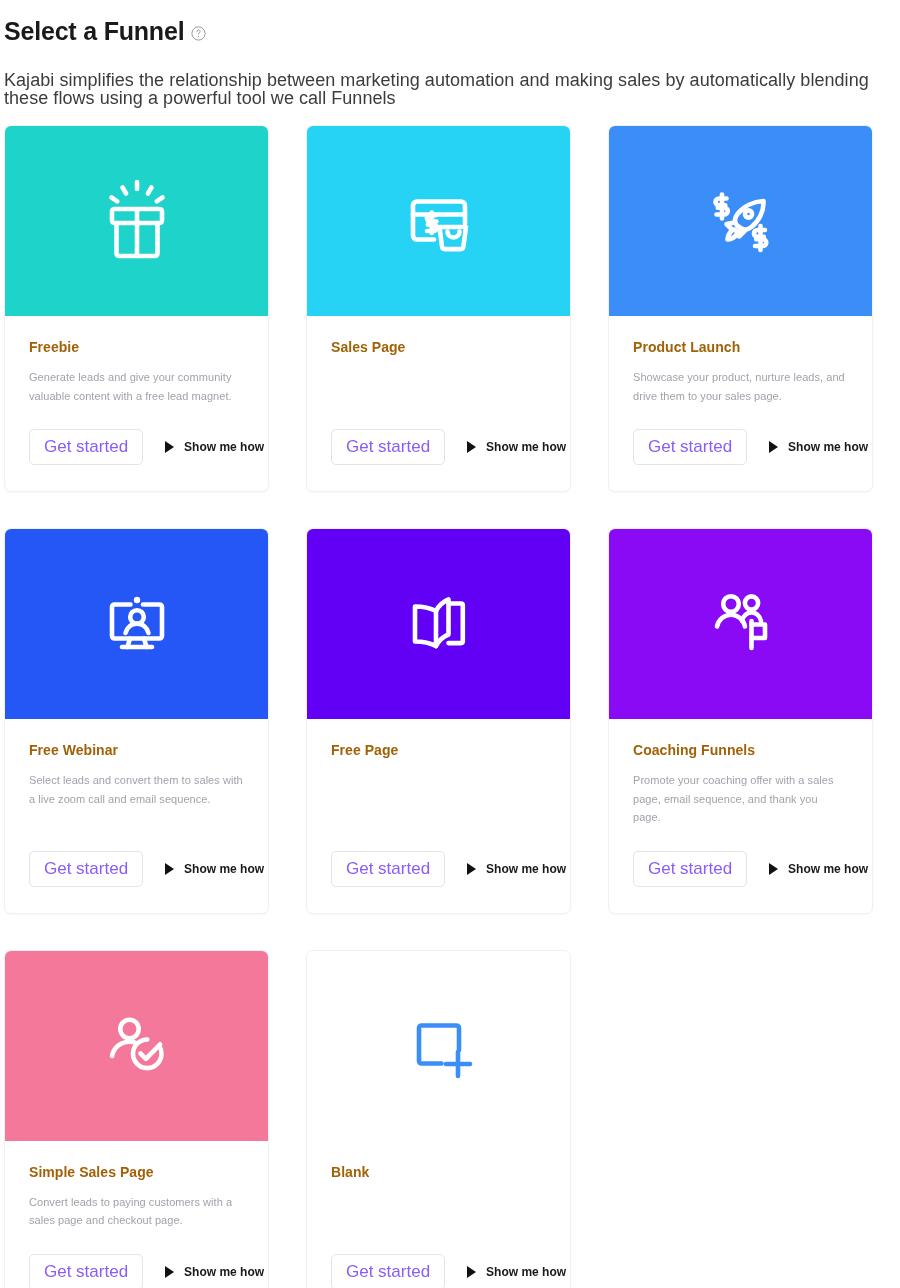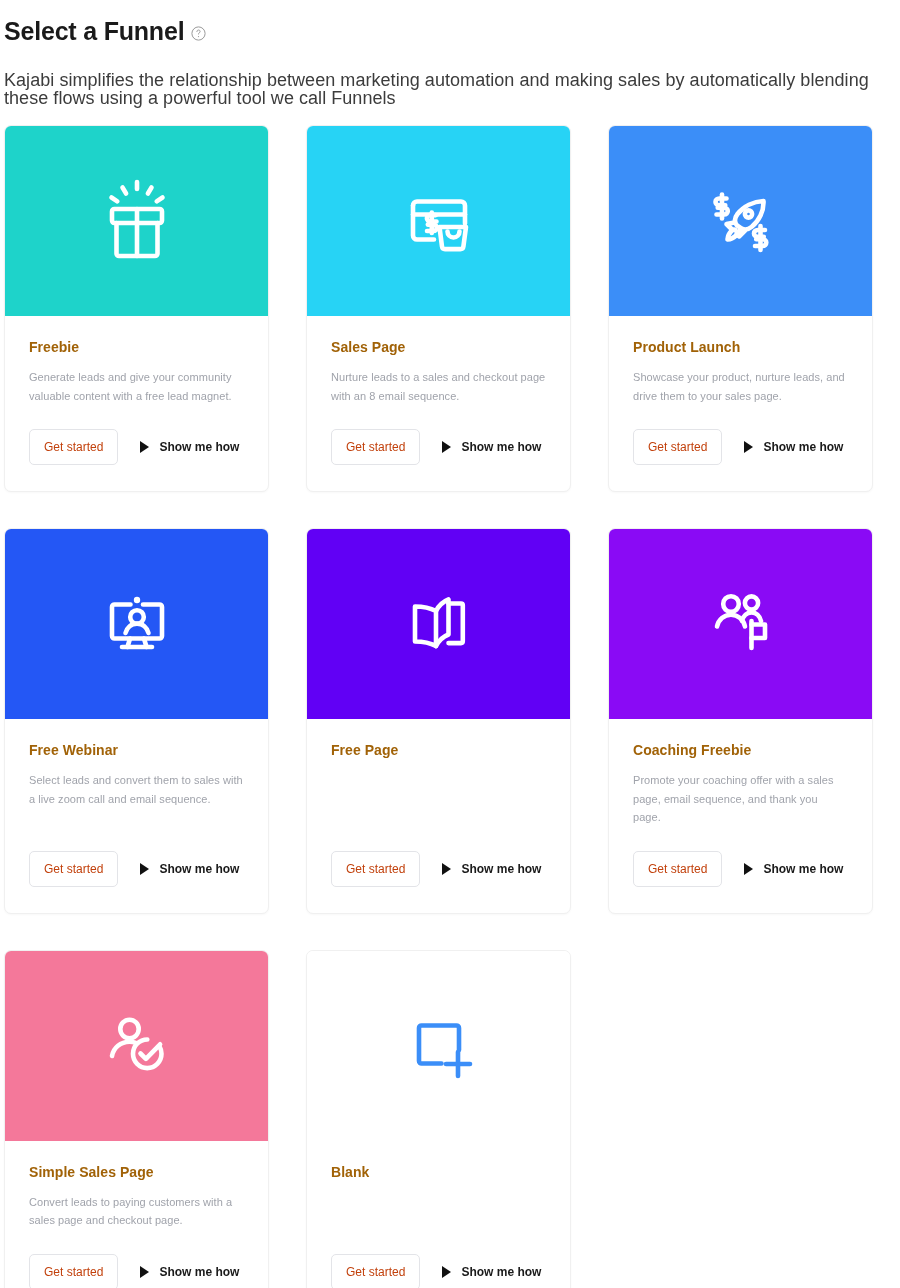--- a/index.html
+++ b/index.html
@@ -110,23 +110,23 @@
   .card-actions {
     margin-top: auto;
     padding-top: 24px;
     display: flex;
     align-items: center;
     gap: 22px;
   }
 
   .btn-start {
     font-family: "Liberation Sans", sans-serif;
-    font-size: 12px;
+    font-size: 17px;
     line-height: 14px;
-    color: #c2410c;
+    color: #8b5cf6;
     background: #ffffff;
     border: 1px solid #e3e4e8;
     border-radius: 5px;
     padding: 10px 14px;
     cursor: pointer;
     white-space: nowrap;
   }
 
   .btn-show {
     display: inline-flex;
@@ -213,21 +213,20 @@
             <path d="M45.5 48.5h-6.2c-1.9 0-3.4-1.4-3.4-3.2s1.5-3.2 3.4-3.2h5.5"></path>
             <path d="M36 58h6.4c1.9 0 3.4-1.4 3.4-3.2s-1.5-3.2-3.4-3.2h-5.6"></path>
             <path d="M40.8 39.5v20.5"></path>
             <path d="M48.5 54h26.5l-2.6 19.5c-.2 1.5-1.5 2.6-3 2.6H54c-1.5 0-2.8-1.1-3-2.6L48.5 54z"></path>
             <path d="M56.5 58.5c0 3.3 2.7 6 6 6s6-2.7 6-6"></path>
           </g>
         </svg>
       </div>
       <div class="card-body">
         <div class="card-title">Sales Page</div>
-        <div class="card-desc">Nurture leads to a sales and checkout page with an 8 email sequence.</div>
         <div class="card-actions">
           <button class="btn-start">Get started</button>
           <button class="btn-show">
             <span class="play-tri"></span>
             <span>Show me how</span>
           </button>
         </div>
       </div>
     </div>
 
@@ -318,21 +317,21 @@
             <circle cx="38" cy="28" r="7.8"></circle>
             <path d="M24 50.5c1.4-6.8 7.2-11.8 14-11.8s12.6 5 14 11.8"></path>
             <circle cx="58.5" cy="27" r="6.6"></circle>
             <path d="M49 45c1.2-5.2 5.1-8.6 9.5-8.6 4.4 0 8.3 3.4 9.5 8.6"></path>
             <path d="M58.5 45v27"></path>
             <path d="M58.5 48.5h13.5v13.5H58.5"></path>
           </g>
         </svg>
       </div>
       <div class="card-body">
-        <div class="card-title">Coaching Freebie</div>
+        <div class="card-title">Coaching Funnels</div>
         <div class="card-desc">Promote your coaching offer with a sales page, email sequence, and thank you page.</div>
         <div class="card-actions">
           <button class="btn-start">Get started</button>
           <button class="btn-show">
             <span class="play-tri"></span>
             <span>Show me how</span>
           </button>
         </div>
       </div>
     </div>

